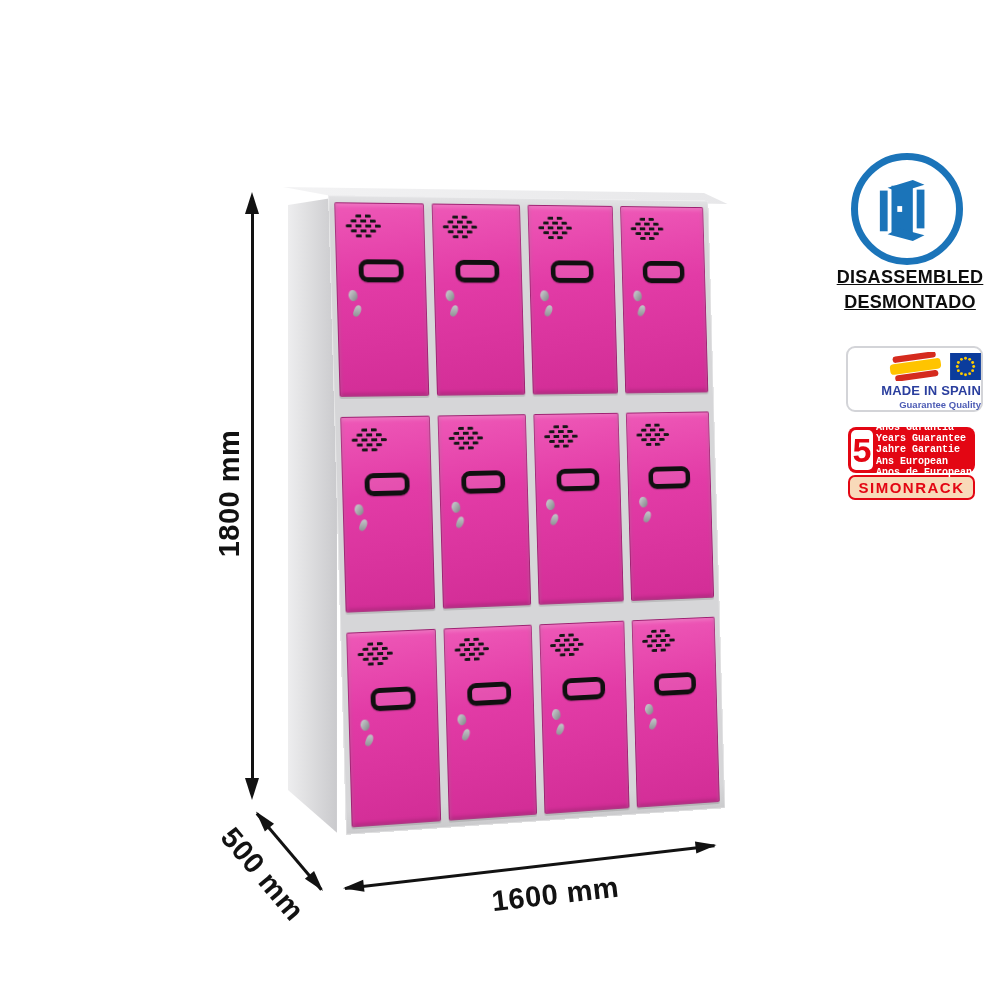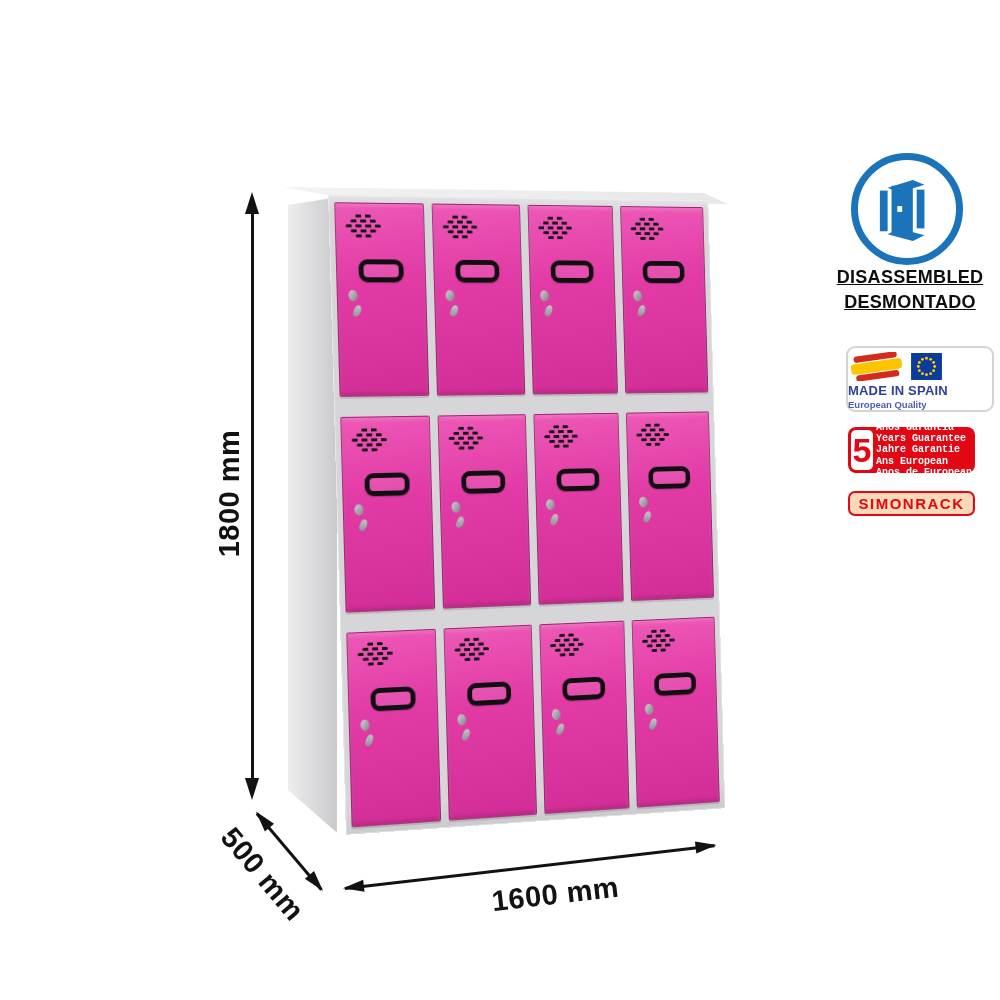--- a/index.html
+++ b/index.html
@@ -65,34 +65,34 @@
   .line-width .inline-label{left:56%;top:15px;}
 
   
   .dis-circle{position:absolute;left:851px;top:153px;width:112px;height:112px;box-sizing:border-box;
     border:7px solid #1b74b9;border-radius:50%;display:flex;align-items:center;justify-content:center;}
   .dis-line{position:absolute;left:819px;width:182px;text-align:center;color:#0d0d0d;
     font-size:18px;font-weight:800;letter-spacing:.3px;text-decoration:underline;}
   .dis-line.l1{top:267px;}
   .dis-line.l2{top:292px;}
 
-  .mis-badge{position:absolute;left:846px;top:346px;width:148px;height:66px;box-sizing:border-box;
+  .mis-badge{position:absolute;left:846px;top:346px;width:137px;height:66px;box-sizing:border-box;
     background:#fff;border:2px solid #d3d4d8;border-radius:9px;
-    display:flex;flex-direction:column;align-items:flex-start;padding-top:4px;}
+    display:flex;flex-direction:column;align-items:flex-end;padding-top:4px;}
   .mis-flags{display:flex;align-items:center;gap:7px;height:31px;}
   .mis-title{font-size:13px;font-weight:900;color:#2b3f9e;margin-top:2px;letter-spacing:.2px;}
   .mis-sub{font-size:9.5px;font-weight:700;color:#4d5cb5;margin-top:1px;}
 
   .gar-badge{position:absolute;left:848px;top:427px;width:127px;}
   .gar-top{background:#e30613;border-radius:8px;padding:3px;display:flex;gap:3px;height:46px;box-sizing:border-box;}
   .gar-num{background:#fff;color:#e30613;width:30px;border-radius:5px;font-size:34px;font-weight:900;
     display:flex;align-items:center;justify-content:center;line-height:1;}
   .gar-lines{flex:1;display:flex;flex-direction:column;justify-content:center;}
   .gar-line{color:#fff;font-size:10px;font-weight:800;text-align:left;line-height:1.12;white-space:nowrap;font-family:Liberation Mono, monospace;}
-  .gar-brand{margin-top:18px;background:#f8dab9;border:2.5px solid #e30613;border-radius:7px;
+  .gar-brand{margin-top:2px;background:#f8dab9;border:2.5px solid #e30613;border-radius:7px;
     color:#e30613;font-size:15px;font-weight:900;text-align:center;padding:2px 0;letter-spacing:1.5px;}
 </style>
 </head>
 <body>
 
 <div class="stage">
 
   <div class="cab-top"></div>
   <div class="cab-side"></div>
   <div class="cab-front" id="doorGrid" style="grid-template-columns: repeat(4, 1fr); grid-template-rows: repeat(3, 1fr);">
@@ -321,21 +321,21 @@
           <circle cx="7.5" cy="14" r="1.5"></circle>
             <circle cx="8.6" cy="9.8" r="1.5"></circle>
           <circle cx="11.8" cy="6.6" r="1.5"></circle>
             <circle cx="16" cy="5.5" r="1.5"></circle>
           <circle cx="20.3" cy="6.6" r="1.5"></circle>
             <circle cx="23.4" cy="9.8" r="1.5"></circle>
         </g>
       </svg>
     </div>
     <div class="mis-title">MADE IN SPAIN</div>
-    <div class="mis-sub">European Quality</div>
+    <div class="mis-sub">Guarantee Quality</div>
   </div>
 
   <div class="gar-badge">
     <div class="gar-top">
       <div class="gar-num">5</div>
       <div class="gar-lines">
         <div class="gar-line">Años Garantía</div>
         <div class="gar-line">Years Guarantee</div>
         <div class="gar-line">Jahre Garantie</div>
         <div class="gar-line">Ans European</div>

